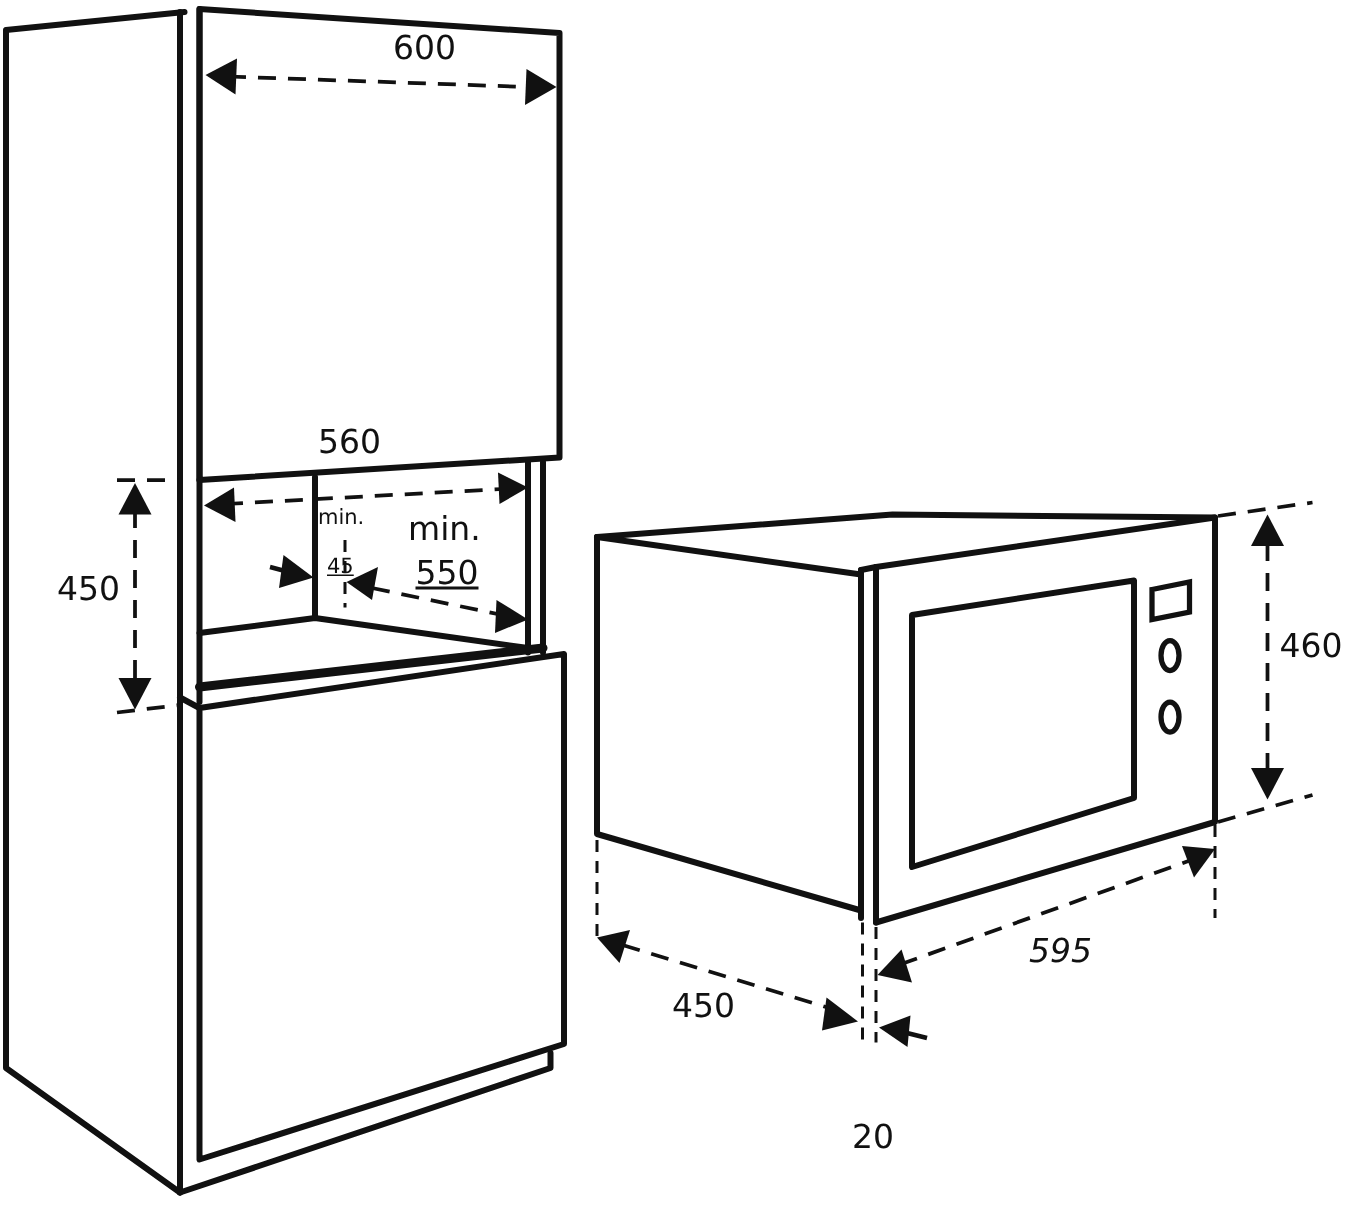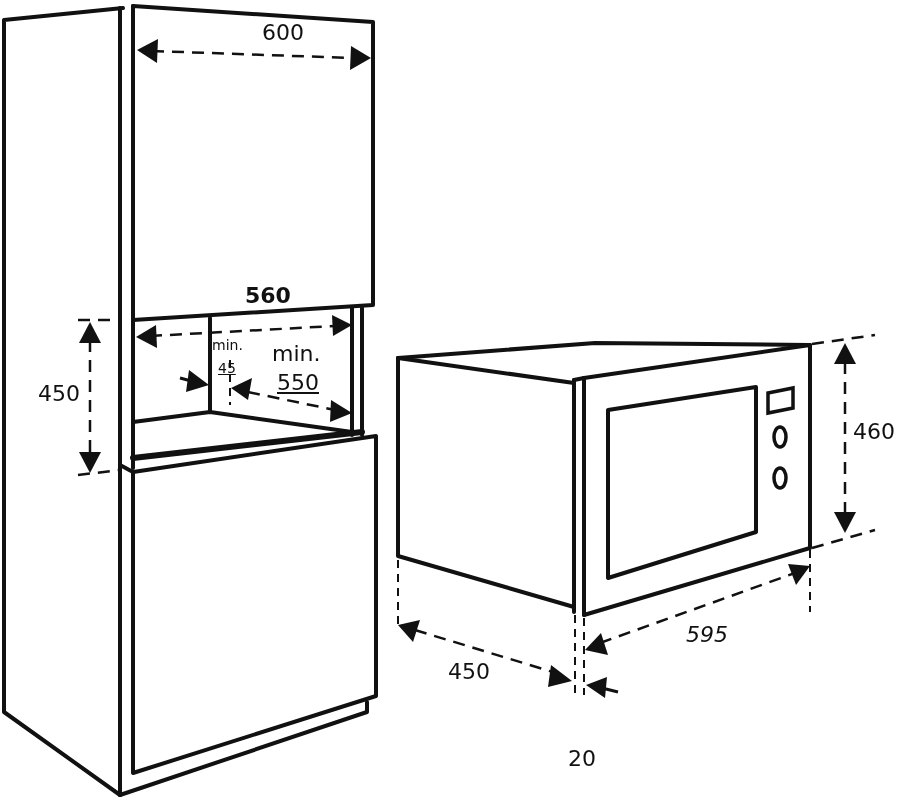--- a/index.html
+++ b/index.html
@@ -120,22 +120,22 @@
 
   <g>
     <line class="dashs" x1="575" y1="615" x2="575" y2="695"></line>
     <line class="dashs" x1="584" y1="618" x2="584" y2="695"></line>
     <line class="thin" x1="602" y1="688" x2="618" y2="692"></line>
     <polygon class="arr" points="586,685 607,677 605,698"></polygon>
   </g>
 </svg>
 
 <div class="lbl big" style="left:230px;top:22px;margin-left:32px;">600</div>
-<div class="lbl big" style="left:245px;top:285px;font-weight:bold;">560</div>
+<div class="lbl big" style="left:212px;top:285px;">560</div>
 <div class="lbl big" style="left:38px;top:383px;">450</div>
 <div class="lbl small" style="left:212px;top:338px;">min.</div>
-<div class="lbl small" style="left:218px;top:361px;text-decoration:underline;">45</div>
+<div class="lbl small" style="left:218px;top:371px;text-decoration:underline;">45</div>
 <div class="lbl big" style="left:272px;top:343px;">min.</div>
 <div class="lbl big" style="left:277px;top:372px;text-decoration:underline;">550</div>
 <div class="lbl big" style="left:853px;top:421px;">460</div>
 <div class="lbl big" style="left:686px;top:624px;font-style:italic;">595</div>
 <div class="lbl big" style="left:448px;top:661px;">450</div>
 <div class="lbl big" style="left:568px;top:748px;">20</div>
 
 </body></html>

